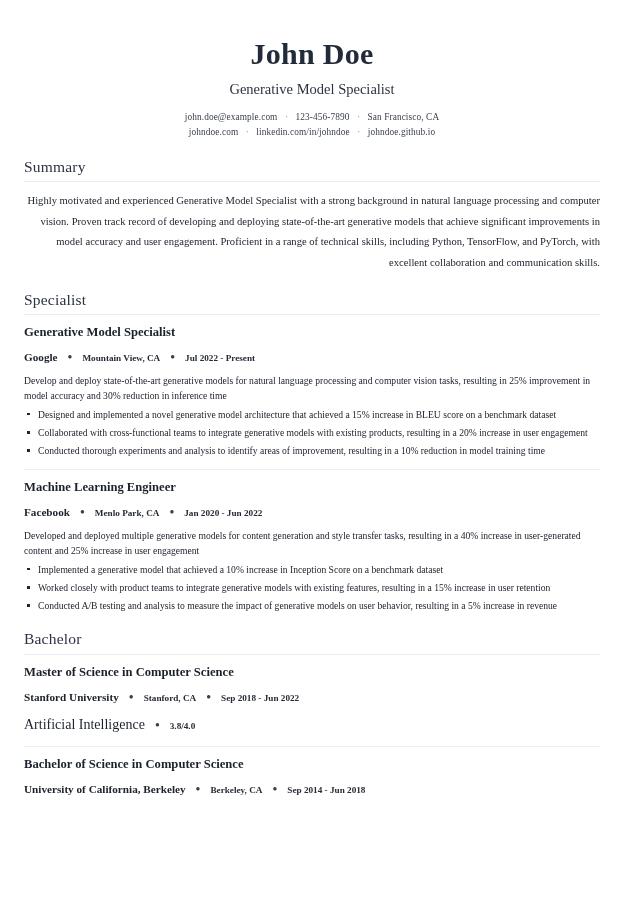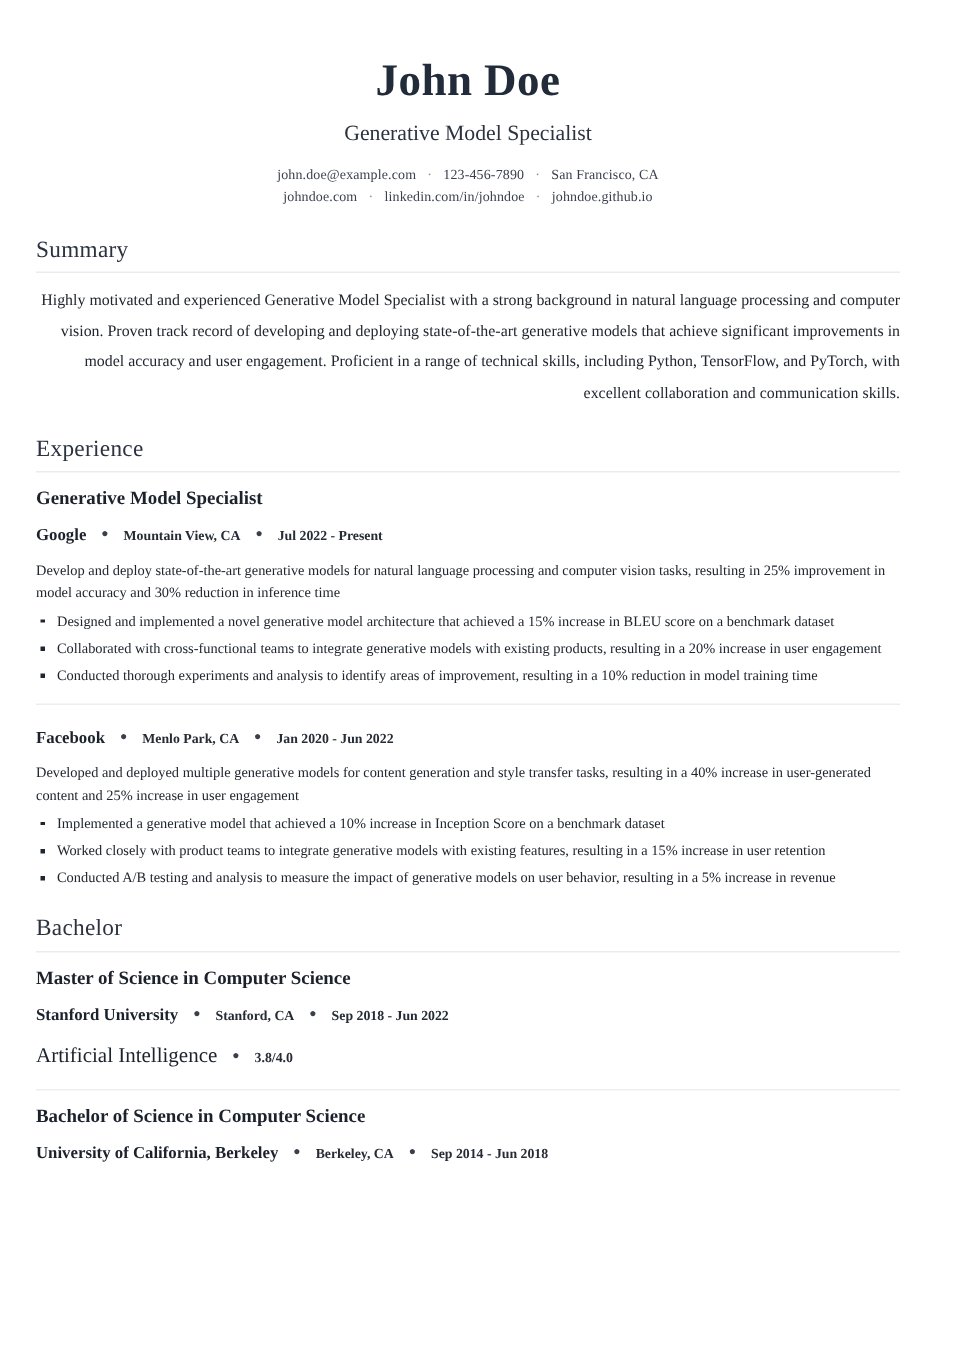--- a/index.html
+++ b/index.html
@@ -183,21 +183,21 @@
     </div>
   </div>
 
   <div class="section">
     <h2 class="section-title">Summary</h2>
     <hr class="rule">
     <p class="summary-text">Highly motivated and experienced Generative Model Specialist with a strong background in natural language processing and computer vision. Proven track record of developing and deploying state-of-the-art generative models that achieve significant improvements in model accuracy and user engagement. Proficient in a range of technical skills, including Python, TensorFlow, and PyTorch, with excellent collaboration and communication skills.</p>
   </div>
 
   <div class="section">
-    <h2 class="section-title">Experience</h2>
+    <h2 class="section-title">Specialist</h2>
     <hr class="rule">
 
     <div class="entry">
       <div class="entry-title">Generative Model Specialist</div>
       <div class="entry-meta">
         <span class="entry-org">Google</span>
         <span class="meta-dot">●</span>
         <span class="entry-loc">Mountain View, CA</span>
         <span class="meta-dot">●</span>
         <span class="entry-dates">Jul 2022 - Present</span>
@@ -206,20 +206,21 @@
       <ul class="bullets">
         <li>Designed and implemented a novel generative model architecture that achieved a 15% increase in BLEU score on a benchmark dataset</li>
         <li>Collaborated with cross-functional teams to integrate generative models with existing products, resulting in a 20% increase in user engagement</li>
         <li>Conducted thorough experiments and analysis to identify areas of improvement, resulting in a 10% reduction in model training time</li>
       </ul>
     </div>
 
     <hr class="entry-rule">
 
     <div class="entry">
+      <div class="entry-title">Machine Learning Engineer</div>
       <div class="entry-meta">
         <span class="entry-org">Facebook</span>
         <span class="meta-dot">●</span>
         <span class="entry-loc">Menlo Park, CA</span>
         <span class="meta-dot">●</span>
         <span class="entry-dates">Jan 2020 - Jun 2022</span>
       </div>
       <p class="entry-desc">Developed and deployed multiple generative models for content generation and style transfer tasks, resulting in a 40% increase in user-generated content and 25% increase in user engagement</p>
       <ul class="bullets">
         <li>Implemented a generative model that achieved a 10% increase in Inception Score on a benchmark dataset</li>

